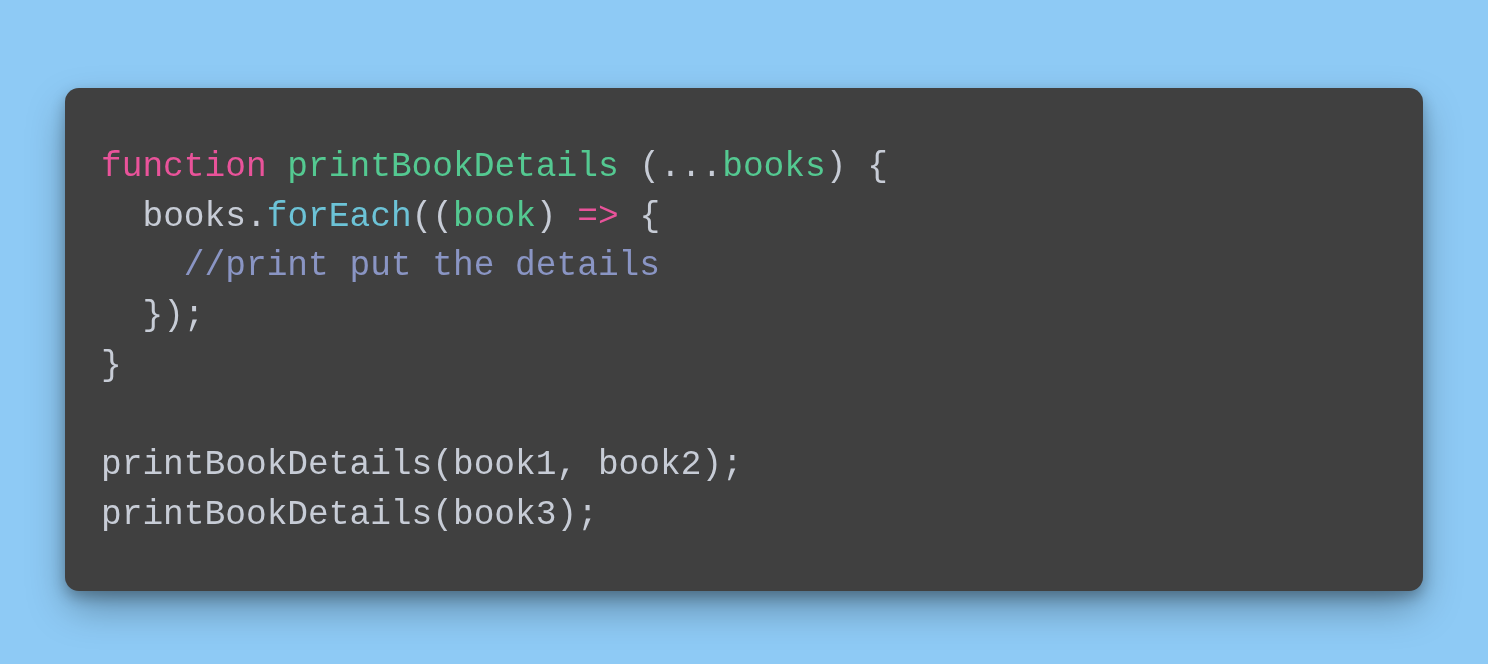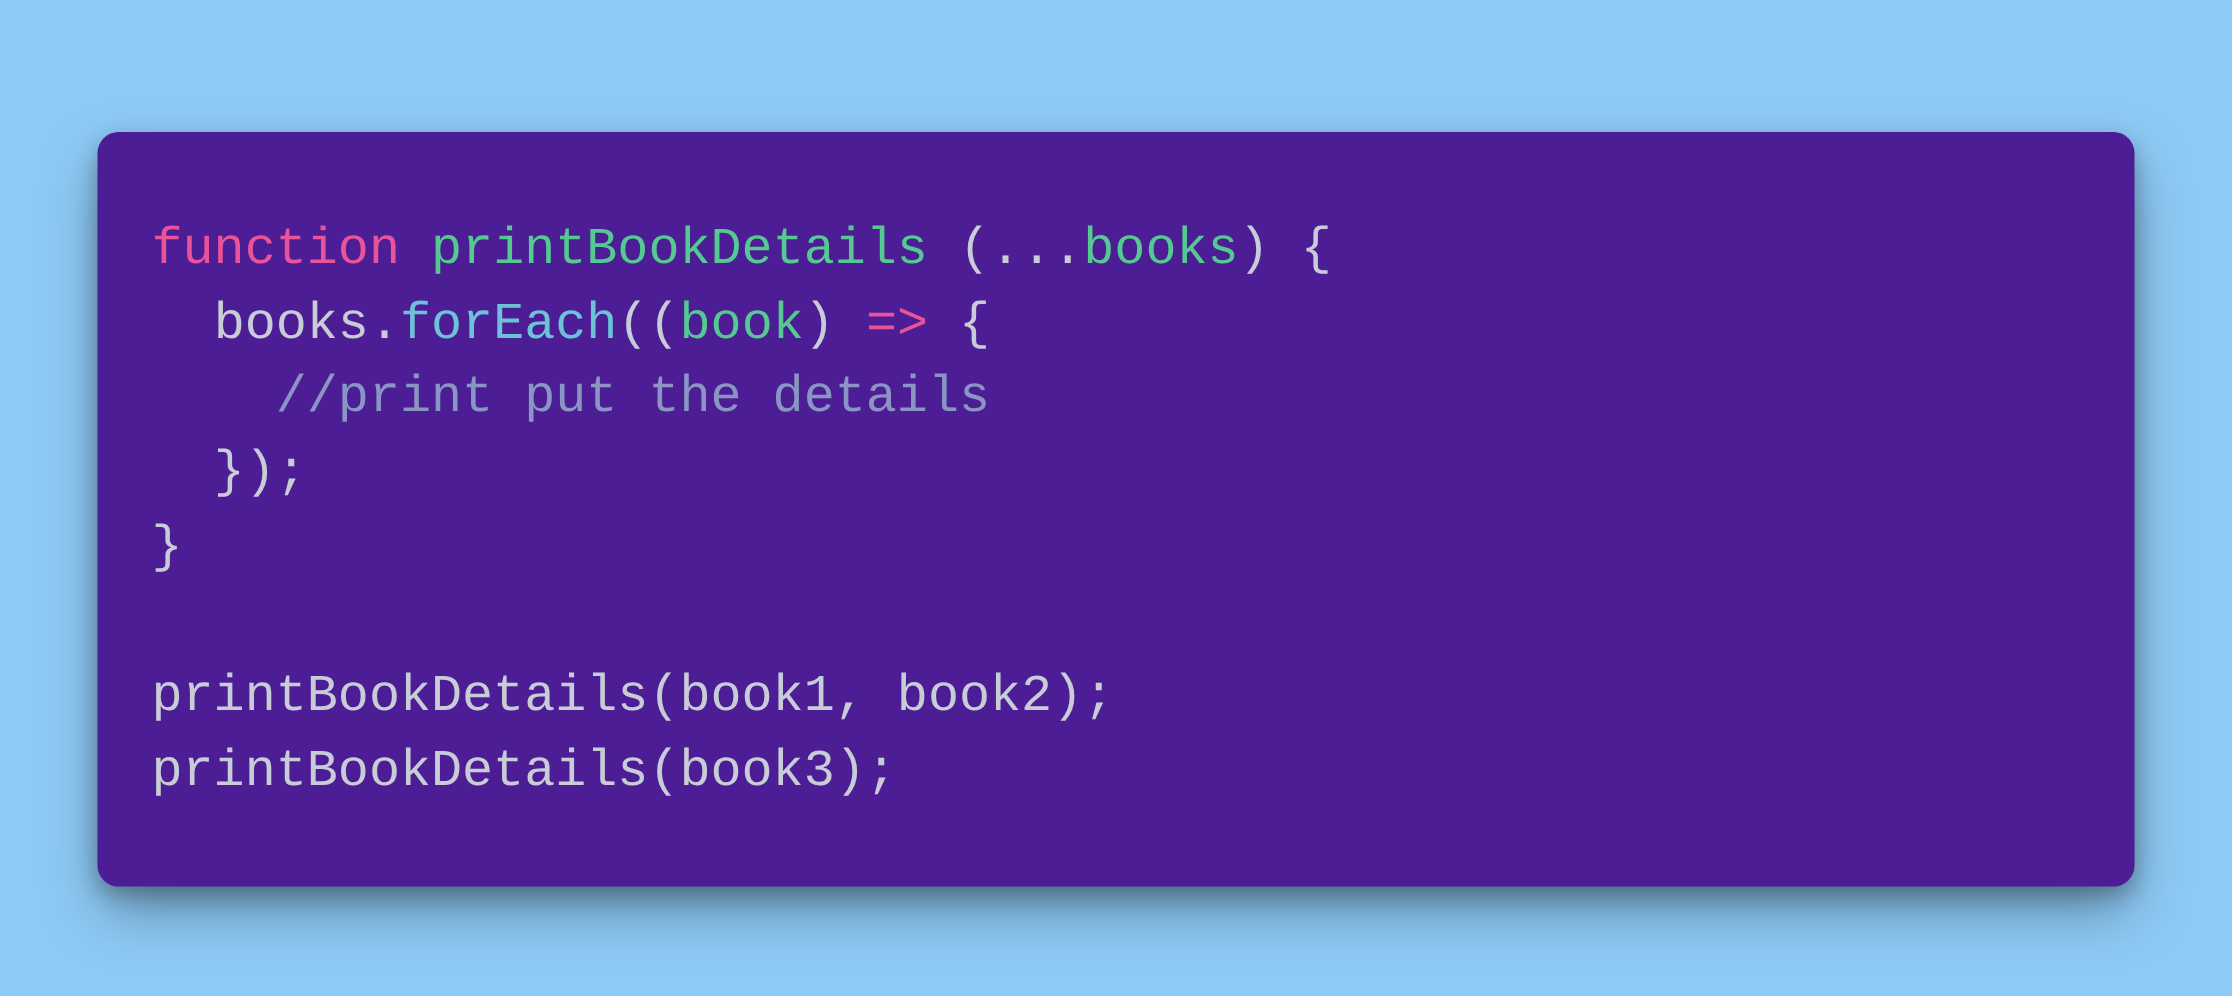--- a/index.html
+++ b/index.html
@@ -15,21 +15,21 @@
       display: flex;
       align-items: flex-start;
       justify-content: center;
       padding-top: 88px;
       font-family: ui-monospace, SFMono-Regular, "SF Mono", Menlo, Consolas, "Liberation Mono", monospace;
       overflow: hidden;
     }
 
     .code-card {
       width: 1358px;
-      background: #4c1d95;
+      background: #404040;
       border-radius: 14px;
       padding: 54px 36px 52px 36px;
       box-shadow: 0 18px 40px -4px rgba(0,0,0,0.35), 0 6px 14px rgba(0,0,0,0.25);
     }
 
     pre.code {
       margin: 0;
       font-family: ui-monospace, SFMono-Regular, "SF Mono", Menlo, Consolas, "Liberation Mono", monospace;
       font-size: 34.5px;
       line-height: 1.44;

